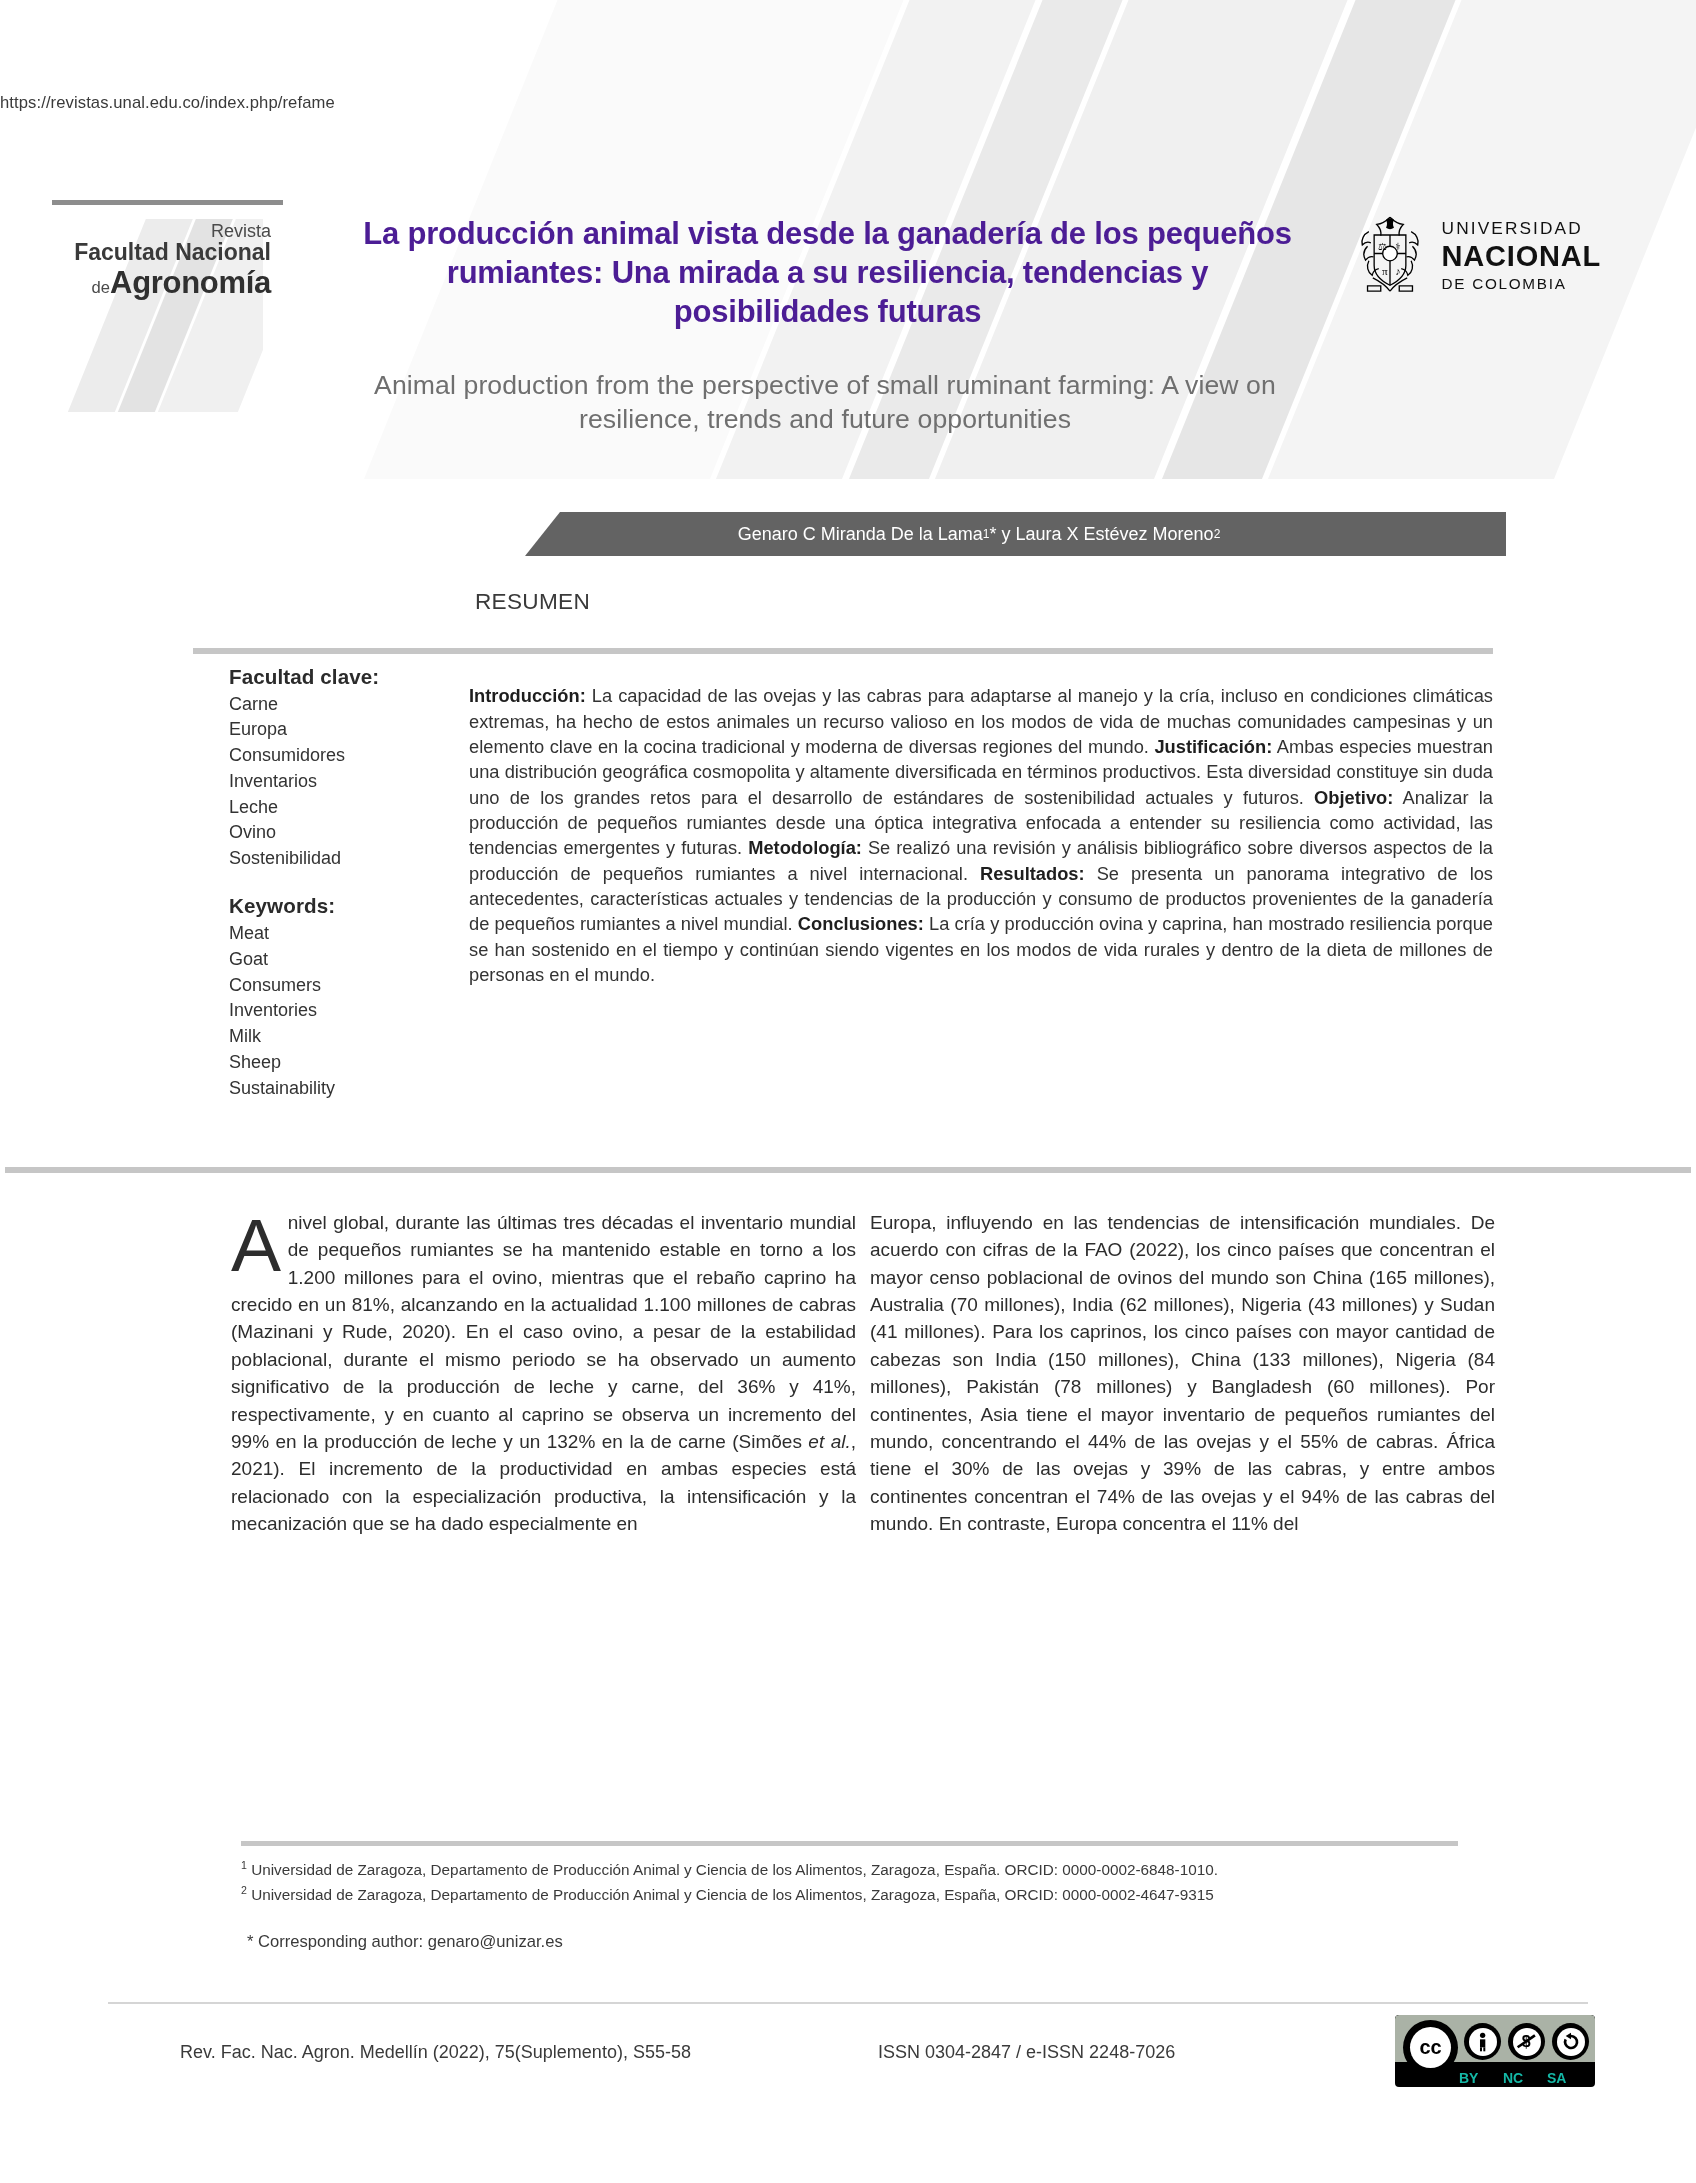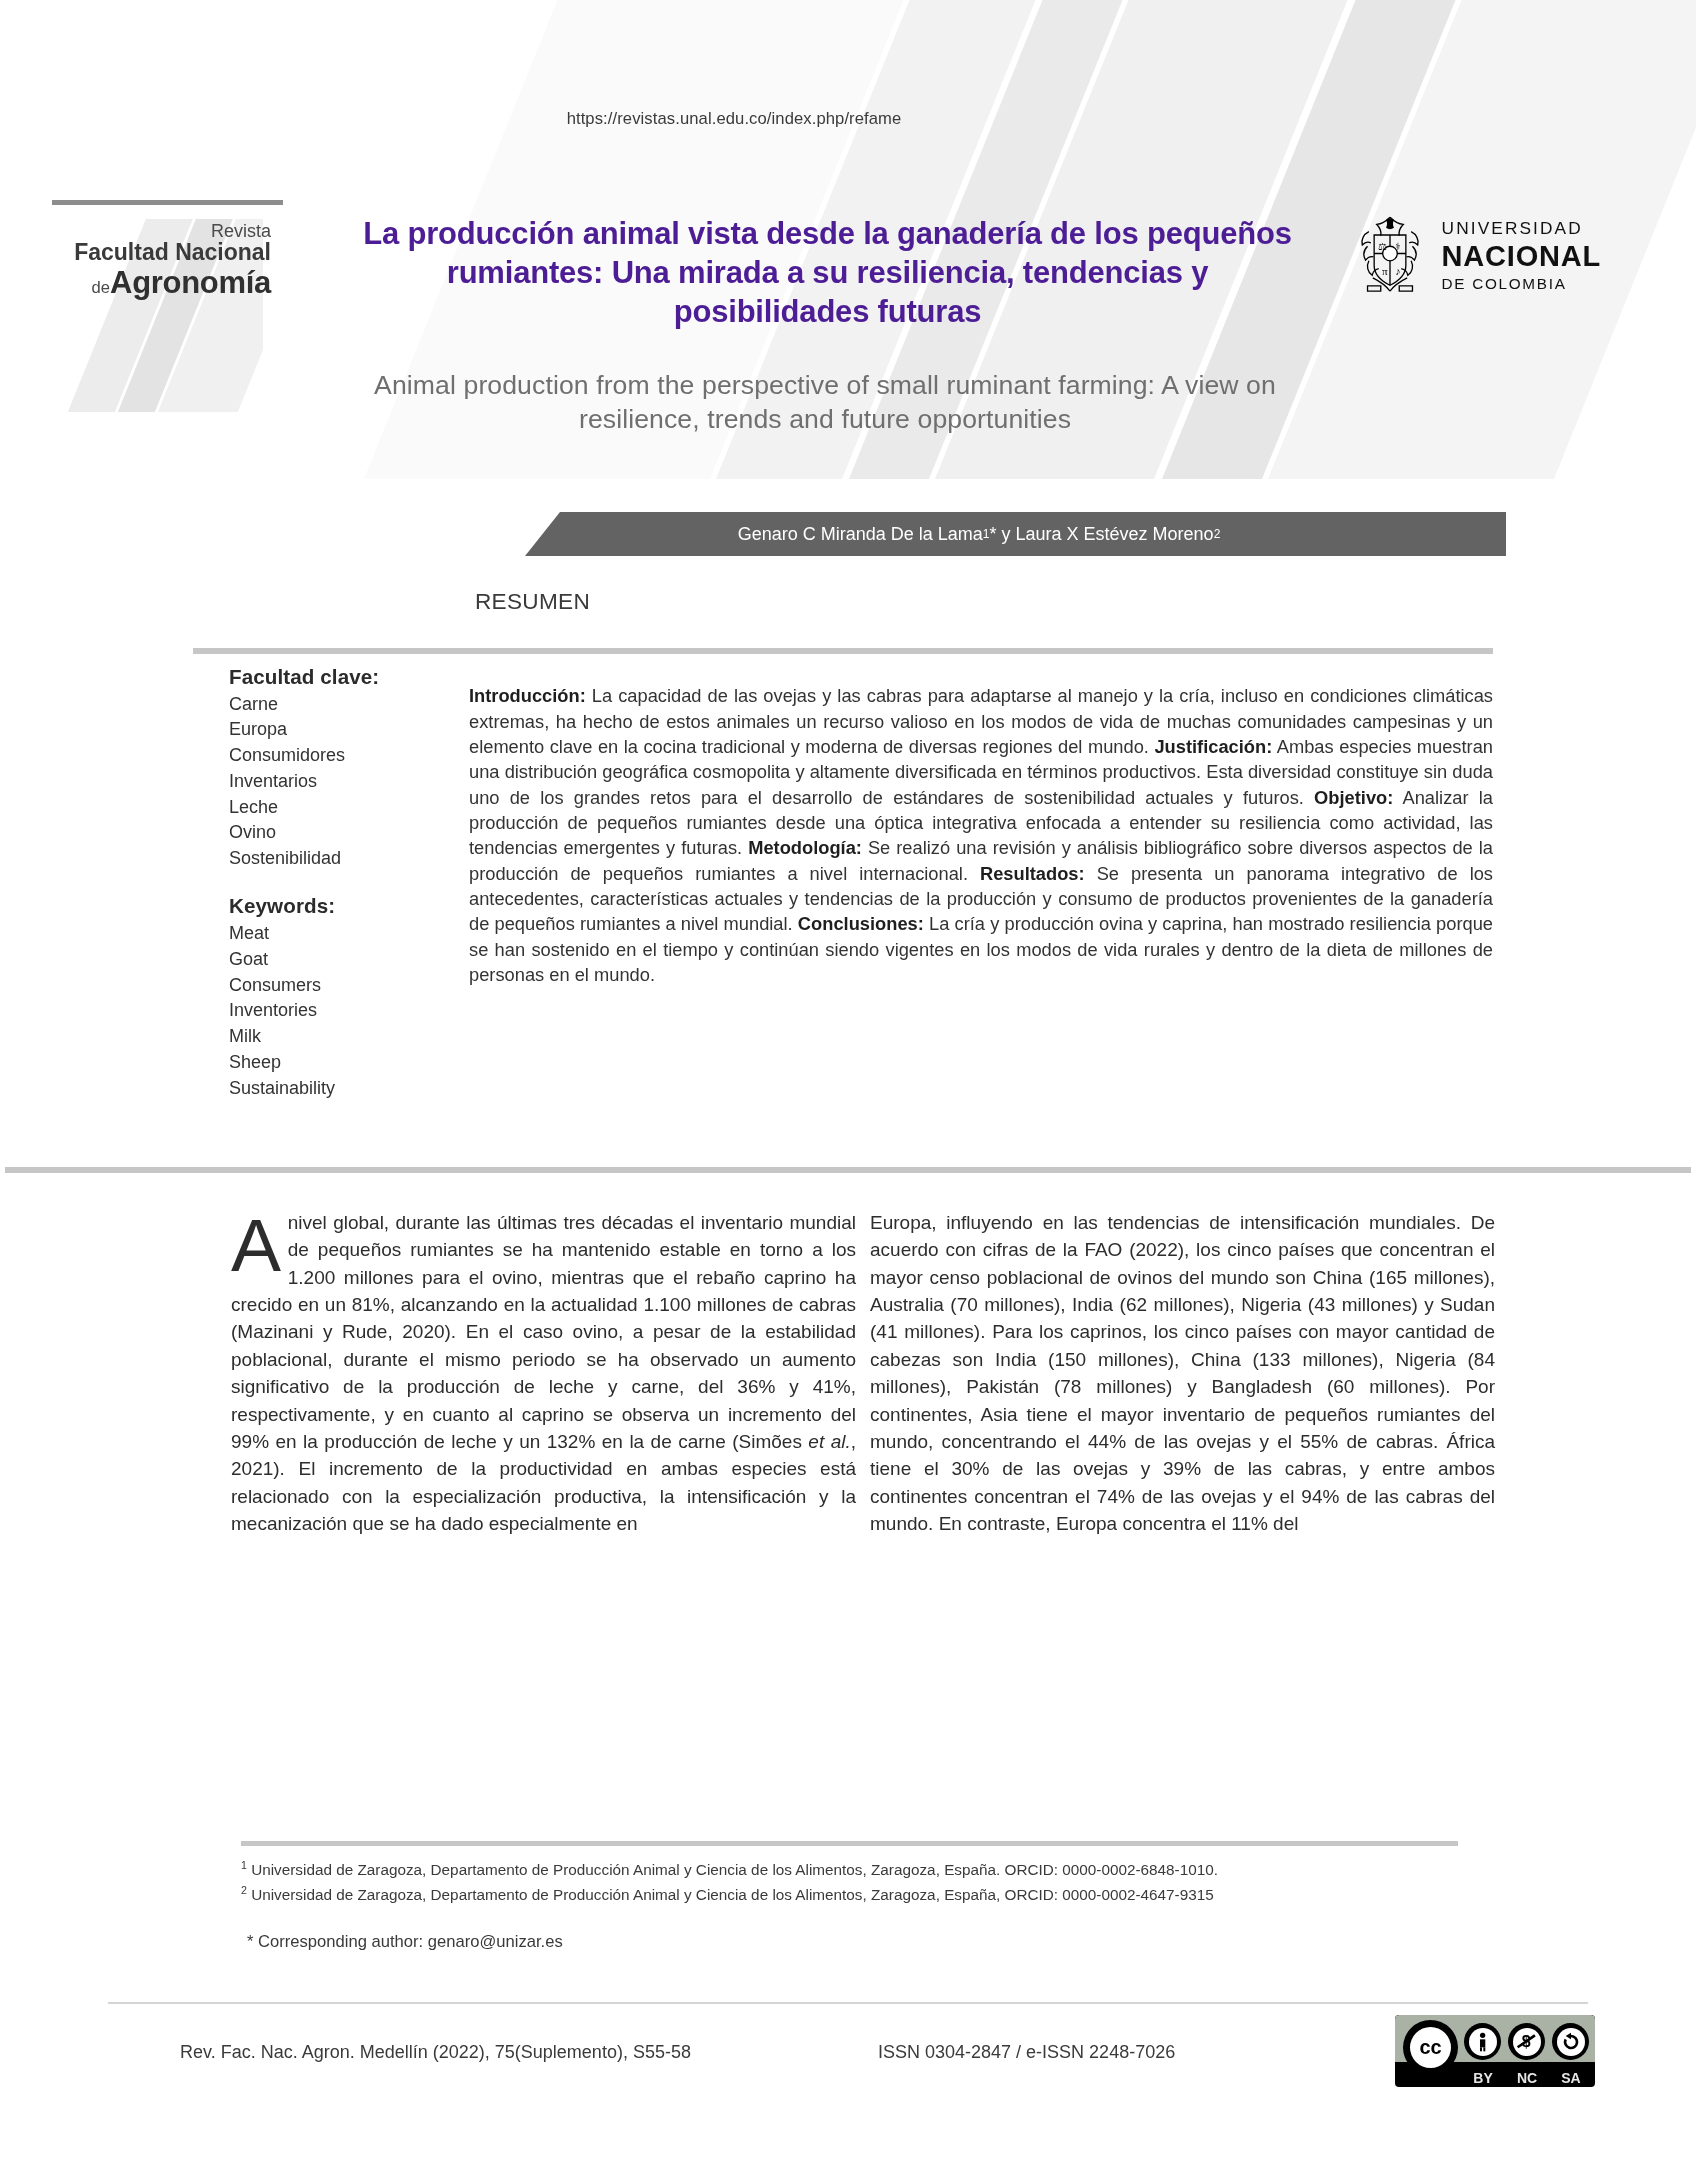--- a/index.html
+++ b/index.html
@@ -22,21 +22,21 @@
   .rib.f{left:466px;width:346px;background:#fafafa;}
 
   .logo-rib{position:absolute;left:63px;top:219px;width:200px;height:193px;overflow:hidden;pointer-events:none;}
   .logo-rib i{position:absolute;top:-26.6px;height:266px;transform:skewX(-22deg);display:block;}
   .logo-rib i.r1{left:40px;width:47px;background:#ececec;}
   .logo-rib i.r2{left:90px;width:37px;background:#e3e3e3;}
   .logo-rib i.r3{left:130px;width:80px;background:#f0f0f0;}
 
   
   .url{
-    position:absolute;left:0;top:109px;width:1468px;text-align:center;
+    position:absolute;left:0;top:93px;width:1468px;
     font-size:16.6px;color:#3a3a3a;letter-spacing:0.1px;
   }
 
   
   .journal-logo{position:absolute;left:52px;top:200px;width:253px;z-index:3;}
   .journal-logo .bar{width:231px;height:4.7px;background:#8d8d8d;margin-bottom:17.3px;}
   .journal-logo .l1{font-size:18px;color:#4a4a4a;text-align:right;width:219px;line-height:1;}
   .journal-logo .l2{font-size:23px;font-weight:bold;color:#3a3a3a;text-align:right;width:219px;line-height:1.12;}
   .journal-logo .l3{text-align:right;width:219px;line-height:1;margin-top:1.3px;}
   .journal-logo .l3 .de{font-size:16.6px;color:#4a4a4a;}
@@ -120,21 +120,21 @@
   .footer-rule{position:absolute;left:108px;top:2002px;width:1480px;height:2px;background:#d5d5d5;}
   .footer{position:absolute;left:17px;top:2035px;width:1388px;height:53px;}
   .footer .cite{position:absolute;left:163px;top:6.7px;font-size:18px;color:#3a3a3a;}
   .footer .issn{position:absolute;left:861px;top:6.7px;font-size:18px;color:#3a3a3a;}
 
   
   .cc{position:absolute;left:1395px;top:2015px;width:200px;height:72px;background:#000;border-radius:4px;overflow:hidden;}
   .cc .top{position:absolute;left:0;top:0;width:200px;height:47px;background:#aab2a6;border-radius:4px 4px 0 0;}
   .cc .ring{position:absolute;border-radius:50%;background:#000;display:flex;align-items:center;justify-content:center;}
   .cc .inner{background:#fff;border-radius:50%;display:flex;align-items:center;justify-content:center;color:#000;font-weight:bold;}
-  .cc .lbl{position:absolute;bottom:1.3px;color:#e5e5e5;font-size:14px;font-weight:bold;text-align:center;}
+  .cc .lbl{position:absolute;bottom:1.3px;color:#14b8a6;font-size:14px;font-weight:bold;}
 </style>
 </head>
 <body>
 
 <div class="ribbons">
   <span class="rib f"></span>
     <span class="rib a"></span>
     <span class="rib b"></span>
   <span class="rib c"></span>
     <span class="rib d"></span>

